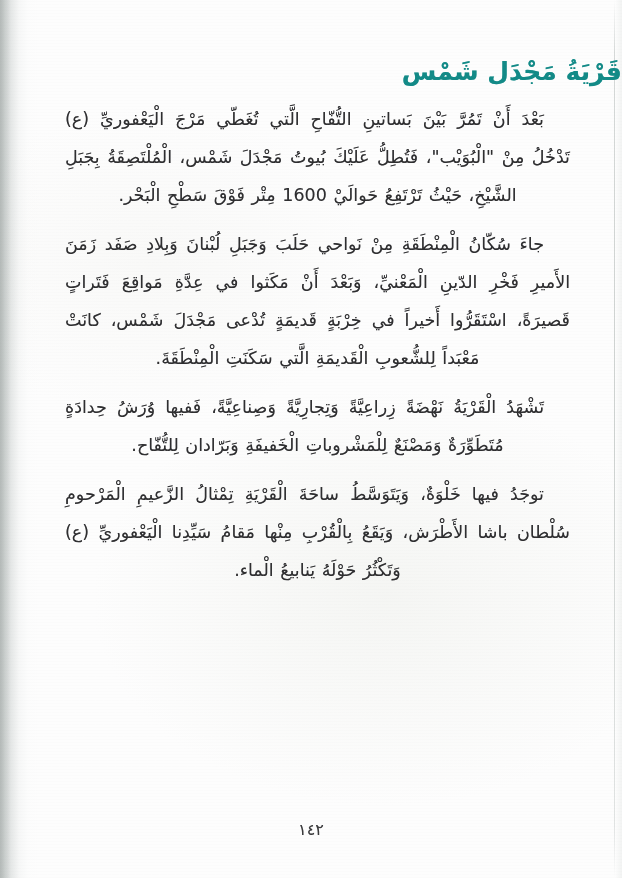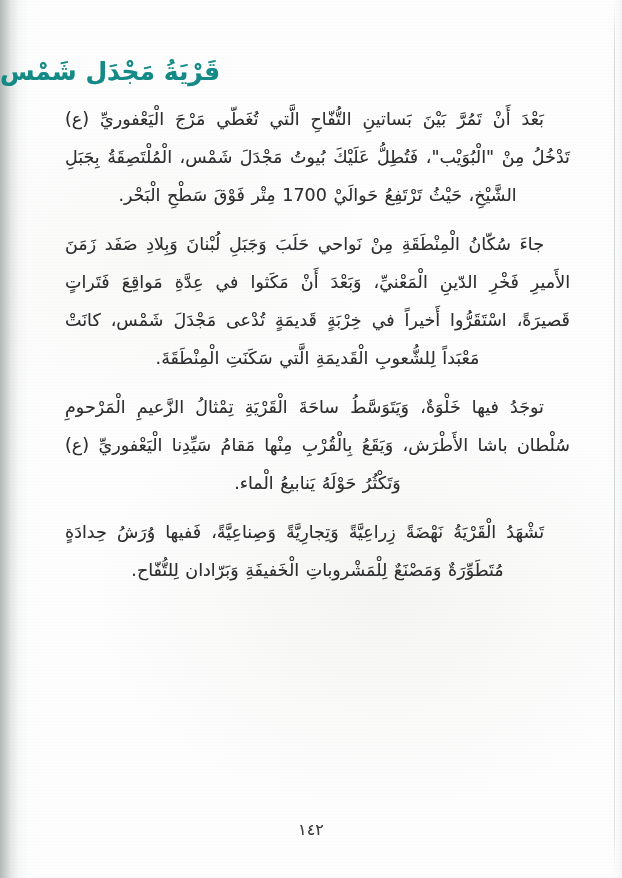--- a/index.html
+++ b/index.html
@@ -91,21 +91,21 @@
     right: 0;
     left: 0;
     padding: 0;
   }
 
   .page-title {
     position: absolute;
     top: 40px;
     left: 0;
     right: 0;
-    text-align: left;
+    text-align: right;
     color: #128a87;
     font-family: "DejaVu Sans", sans-serif;
     font-size: 25px;
     font-weight: bold;
     letter-spacing: 0.5px;
     line-height: 1.2;
     text-shadow: 0 0 0.6px rgba(18,138,135,0.45);
   }
 
   .body-text {
@@ -163,24 +163,24 @@
   <div class="gutter-shadow"></div>
   <div class="gutter-core"></div>
   <div class="page-edge"></div>
   <div class="page-edge-soft"></div>
 
   <div class="content">
 
     <h1 class="page-title">قَرْيَةُ مَجْدَل شَمْس</h1>
 
     <div class="body-text">
-      <p class="para">بَعْدَ أَنْ تَمُرَّ بَيْنَ بَساتينِ التُّفّاحِ الَّتي تُغَطّي مَرْجَ الْيَعْفوريِّ (ع) تَدْخُلُ مِنْ "الْبُوَيْب"، فَتُطِلُّ عَلَيْكَ بُيوتُ مَجْدَلَ شَمْس، الْمُلْتَصِقَةُ بِجَبَلِ الشَّيْخِ، حَيْثُ تَرْتَفِعُ حَوالَيْ 1700 مِتْر فَوْقَ سَطْحِ الْبَحْر.</p>
+      <p class="para">بَعْدَ أَنْ تَمُرَّ بَيْنَ بَساتينِ التُّفّاحِ الَّتي تُغَطّي مَرْجَ الْيَعْفوريِّ (ع) تَدْخُلُ مِنْ "الْبُوَيْب"، فَتُطِلُّ عَلَيْكَ بُيوتُ مَجْدَلَ شَمْس، الْمُلْتَصِقَةُ بِجَبَلِ الشَّيْخِ، حَيْثُ تَرْتَفِعُ حَوالَيْ 1600 مِتْر فَوْقَ سَطْحِ الْبَحْر.</p>
       <p class="para">جاءَ سُكّانُ الْمِنْطَقَةِ مِنْ نَواحي حَلَبَ وَجَبَلِ لُبْنانَ وَبِلادِ صَفَد زَمَنَ الأَميرِ فَخْرِ الدّينِ الْمَعْنيِّ، وَبَعْدَ أَنْ مَكَثوا في عِدَّةِ مَواقِعَ فَتَراتٍ قَصيرَةً، اسْتَقَرُّوا أَخيراً في خِرْبَةٍ قَديمَةٍ تُدْعى مَجْدَلَ شَمْس، كانَتْ مَعْبَداً لِلشُّعوبِ الْقَديمَةِ الَّتي سَكَنَتِ الْمِنْطَقَةَ.</p>
+      <p class="para">تَشْهَدُ الْقَرْيَةُ نَهْضَةً زِراعِيَّةً وَتِجارِيَّةً وَصِناعِيَّةً، فَفيها وُرَشُ حِدادَةٍ مُتَطَوِّرَةٌ وَمَصْنَعٌ لِلْمَشْروباتِ الْخَفيفَةِ وَبَرّادان لِلتُّفّاح.</p>
       <p class="para">توجَدُ فيها خَلْوَةٌ، وَيَتَوَسَّطُ ساحَةَ الْقَرْيَةِ تِمْثالُ الزَّعيمِ الْمَرْحومِ سُلْطان باشا الأَطْرَش، وَيَقَعُ بِالْقُرْبِ مِنْها مَقامُ سَيِّدِنا الْيَعْفوريِّ (ع) وَتَكْثُرُ حَوْلَهُ يَنابيعُ الْماء.</p>
-      <p class="para">تَشْهَدُ الْقَرْيَةُ نَهْضَةً زِراعِيَّةً وَتِجارِيَّةً وَصِناعِيَّةً، فَفيها وُرَشُ حِدادَةٍ مُتَطَوِّرَةٌ وَمَصْنَعٌ لِلْمَشْروباتِ الْخَفيفَةِ وَبَرّادان لِلتُّفّاح.</p>
     </div>
 
     <div class="page-number">١٤٢</div>
 
   </div>
 
   <div class="grain"></div>
 </div>
 
 </body></html>

